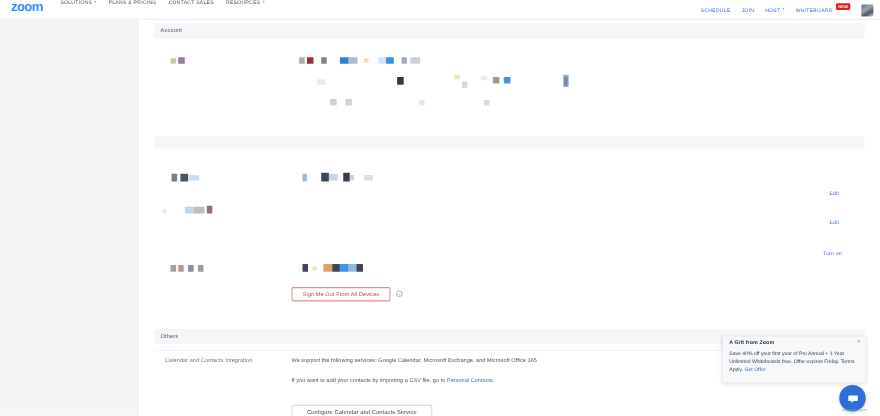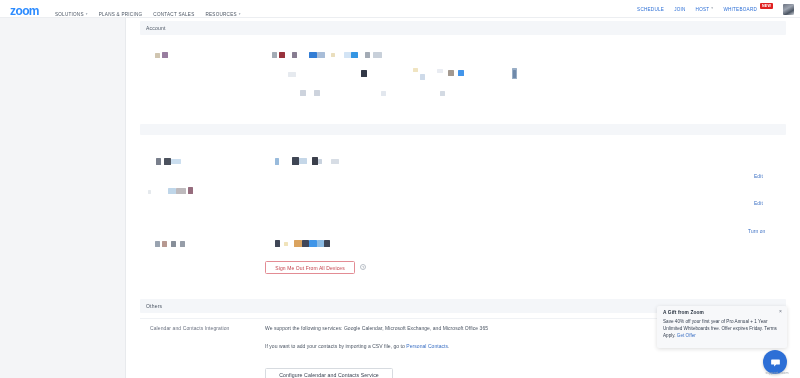--- a/index.html
+++ b/index.html
@@ -12,21 +12,21 @@
     font-family: "Liberation Sans", sans-serif;
     -webkit-font-smoothing: antialiased;
   }
 
   #page { position: relative; width: 800px; height: 378px; background:#fff; }
 
   
   .topnav {
     position: absolute; top:0; left:0; width:800px; height:18px;
     background:#fff; border-bottom:1px solid #eceef1;
-    display:flex; align-items:flex-end;
+    display:flex; align-items:flex-start;
     z-index: 40;
   }
   .zoom-logo {
     margin-left:10px; font-size:12px; font-weight:700; letter-spacing:-0.6px;
     color:#2D8CFF; font-family:"Liberation Sans", sans-serif;
     line-height:1;
   }
   .nav-left { display:flex; align-items:center; margin-left:16px; gap:11px; }
   .nav-link {
     font-size:4.6px; color:#4b5563; letter-spacing:0.25px;

